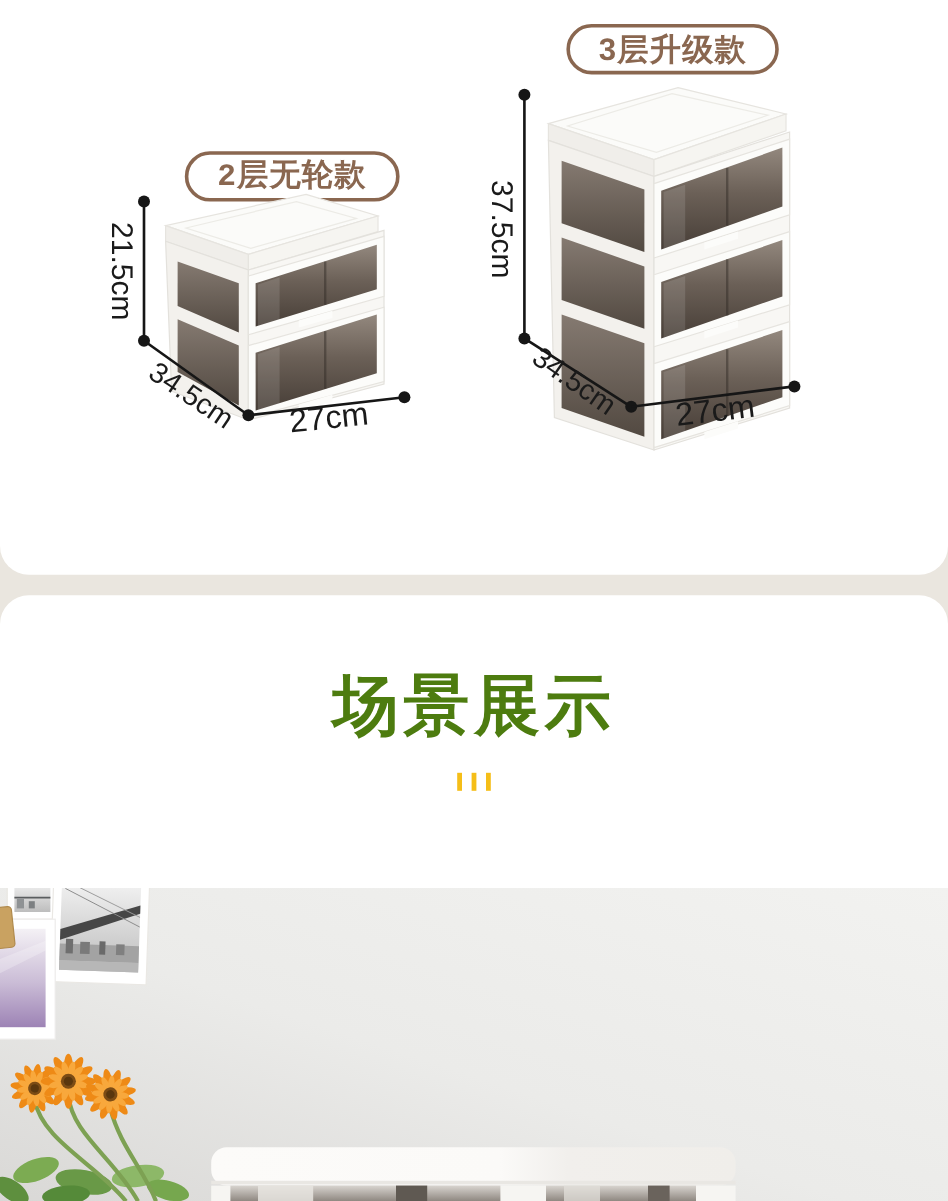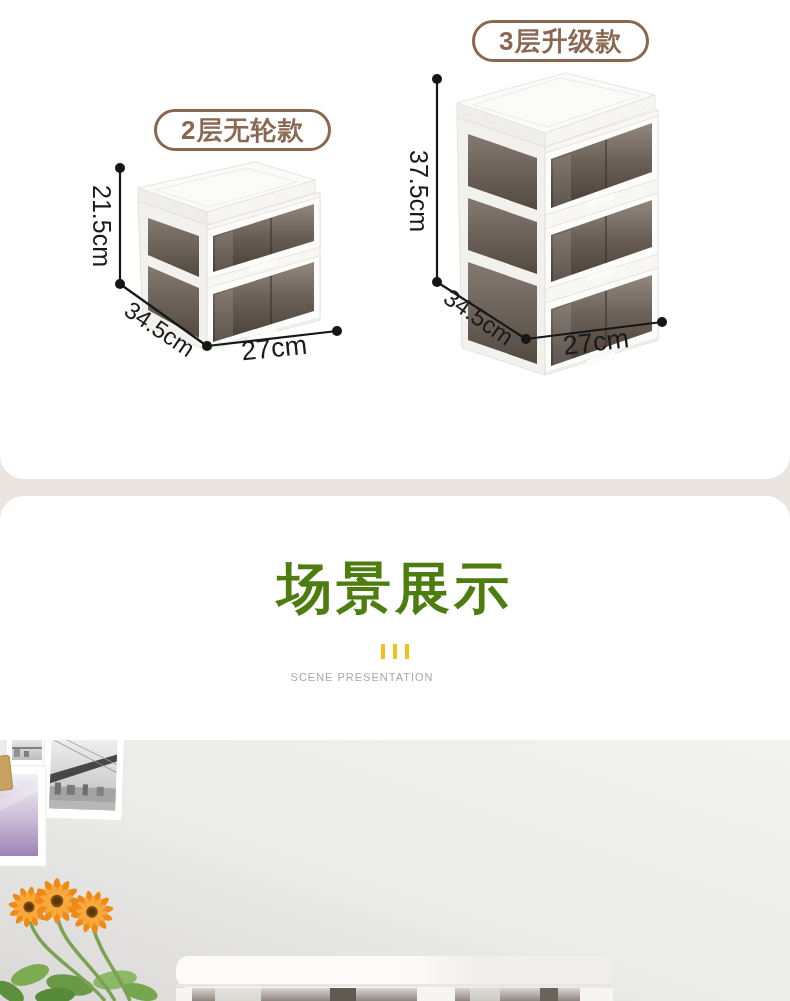--- a/index.html
+++ b/index.html
@@ -4,21 +4,21 @@
 <style>
   html,body{margin:0;padding:0;background:#EAE6DF;}
   .page{position:relative;width:790px;height:1001px;margin:0 auto;background:#EAE6DF;
         font-family:"Liberation Sans","DejaVu Sans",sans-serif;overflow:hidden;}
   .card{position:absolute;left:0;width:790px;background:#fff;}
   .card-top{top:0;height:479px;border-radius:0 0 24px 24px;}
   .card-scene{top:496px;height:244px;border-radius:24px 24px 0 0;}
   .badge{position:absolute;display:inline-block;border:3px solid #8A6750;border-radius:22px;
          color:#8A6750;font-size:26px;font-weight:600;letter-spacing:1px;
          height:36px;line-height:36px;padding:0 24px;background:#fff;white-space:nowrap;}
-  .badge-left{left:154px;top:109px;}
+  .badge-left{left:154px;top:126px;font-family:Liberation Mono, monospace;}
   .badge-right{left:472px;top:20px;}
   .prod{position:absolute;}
   .prod-left{left:75px;top:150px;width:280px;height:225px;}
   .prod-right{left:390px;top:50px;width:300px;height:330px;}
   .prod text{font-family:"Liberation Sans","DejaVu Sans",sans-serif;fill:#1A1A1A;font-weight:500;}
   .scene-title{position:absolute;top:552px;left:0;width:790px;margin:0;text-align:center;
                font-size:55px;font-weight:800;color:#4d7c0f;letter-spacing:4px;}
   .scene-bars{position:absolute;top:644px;left:0;width:790px;display:flex;justify-content:center;gap:8px;}
   .scene-bars span{width:4px;height:15px;background:#F5BE18;}
   .scene-subtitle{position:absolute;top:671px;left:0;width:724px;text-align:center;
@@ -123,21 +123,20 @@
     </svg>
   </section>
 
   <section class="card card-scene"></section>
   <h2 class="scene-title">场景展示</h2>
   <div class="scene-bars">
     <span></span>
     <span></span>
     <span></span>
   </div>
-  <div class="scene-subtitle">SCENE PRESENTATION</div>
 
   <svg class="photo" viewBox="0 0 790 261">
     <defs>
       <linearGradient id="wallG" x1="0" y1="1" x2="1" y2="0">
         <stop offset="0" stop-color="#d9d8d6"></stop>
           <stop offset="0.45" stop-color="#ebebe9"></stop>
           <stop offset="1" stop-color="#f2f2f0"></stop>
       </linearGradient>
       <linearGradient id="purpG" x1="0" y1="0" x2="0" y2="1">
         <stop offset="0" stop-color="#f4f1f5"></stop>

